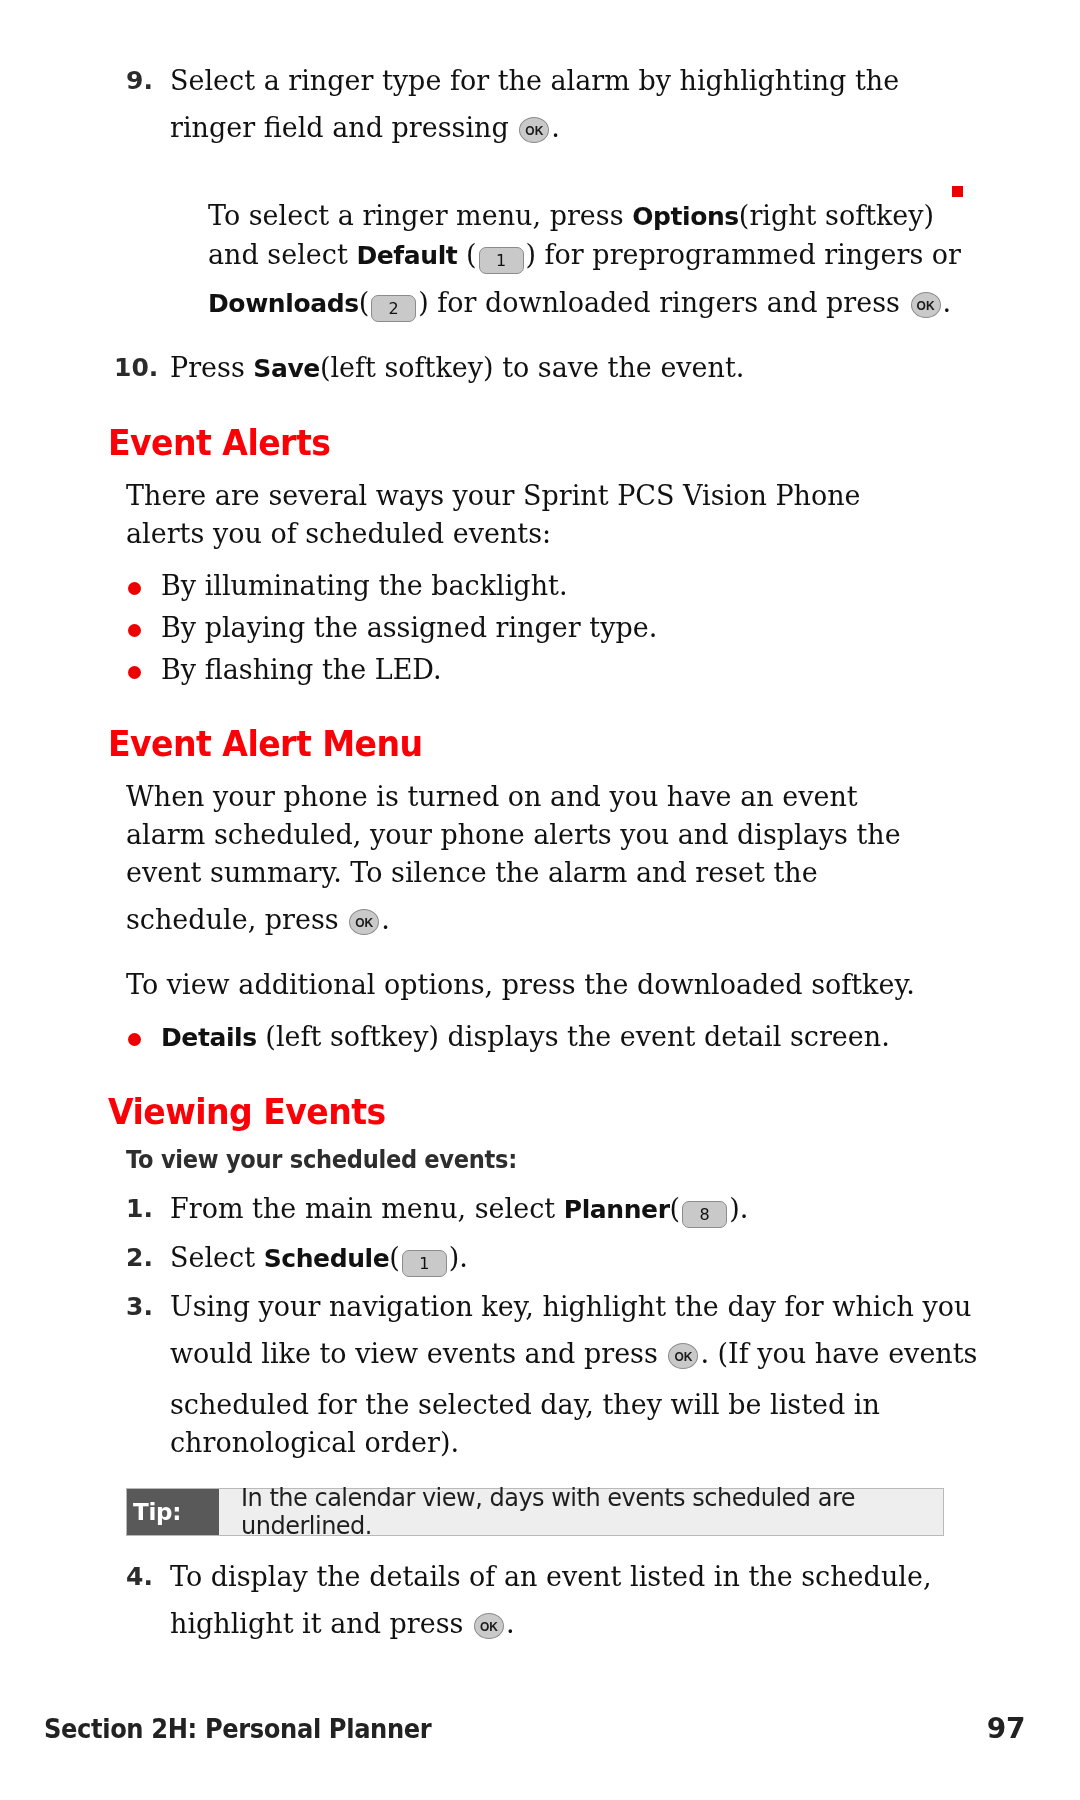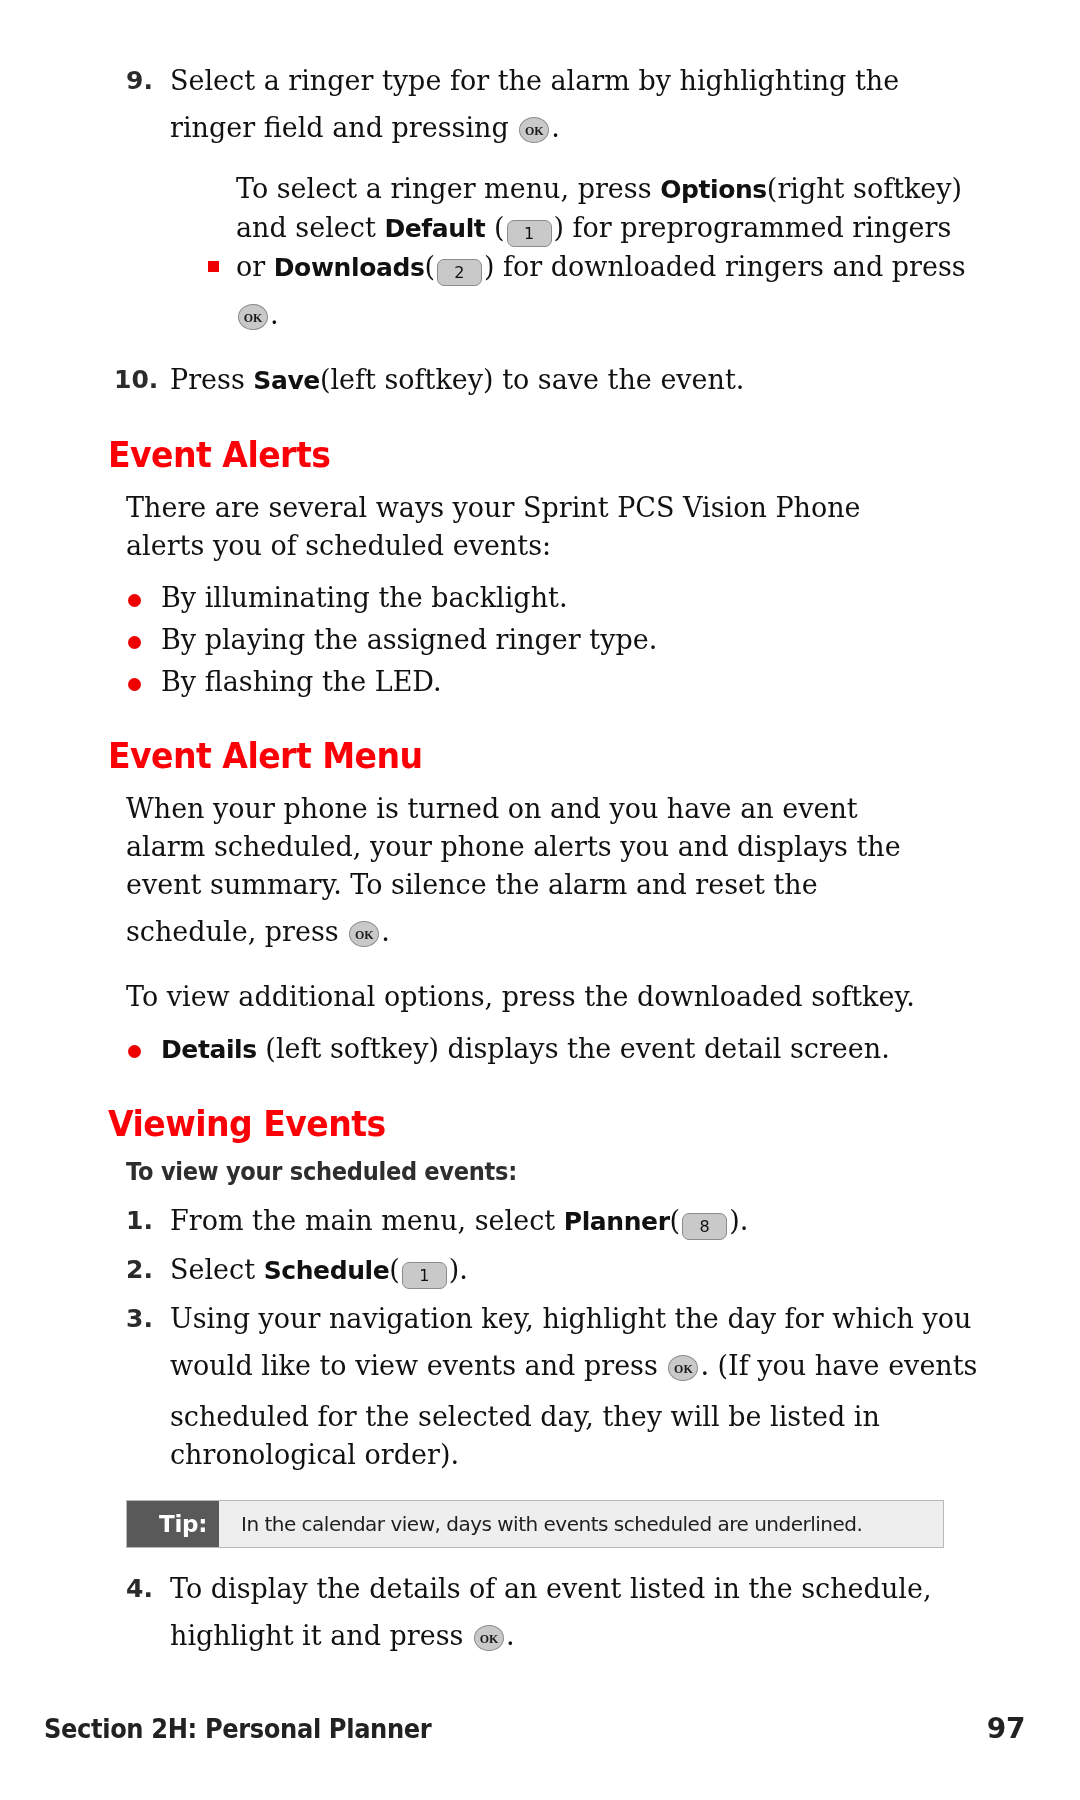--- a/index.html
+++ b/index.html
@@ -52,23 +52,24 @@
   }
   .step-body {
     flex: 1 1 auto;
     font-size: 27px;
     line-height: 38px;
   }
 
   
   .subitem {
     display: flex;
-    align-items: center;
+    align-items: flex-end;
     margin: 6px 0 6px 0;
     padding-left: 100px;
+    flex-direction: column;
   }
   .sq-bullet {
     flex: 0 0 auto;
     width: 11px;
     height: 11px;
     background: #ee0000;
     margin-top: 16px;
     margin-right: 17px;
   }
   .subitem-body {
@@ -139,21 +140,21 @@
 
   
   .key-ok {
     display: inline-block;
     width: 30px;
     height: 26px;
     border-radius: 50%;
     background: #c9c9c9;
     border: 1px solid #8c8c8c;
     color: #1a1a1a;
-    font-family: Liberation Serif, serif;
+    font-family: Liberation Sans, sans-serif;
     font-size: 12px;
     font-weight: bold;
     line-height: 26px;
     text-align: center;
     vertical-align: 2px;
     margin: 17px 2px;
     box-sizing: border-box;
   }
   .key-num {
     display: inline-block;
@@ -187,31 +188,31 @@
   .tip-label {
     flex: 0 0 auto;
     width: 92px;
     background: #595959;
     color: #ffffff;
     font-family: "DejaVu Sans", "Liberation Sans", sans-serif;
     font-weight: bold;
     font-size: 23px;
     display: flex;
     align-items: center;
-    padding-left: 32px;
+    padding-left: 6px;
     box-sizing: border-box;
     letter-spacing: -0.3px;
   }
   .tip-text {
     flex: 1 1 auto;
     display: flex;
     align-items: center;
     padding-left: 22px;
     font-family: "DejaVu Sans", "Liberation Sans", sans-serif;
-    font-size: 20px;
+    font-size: 24px;
     color: #1e1e1e;
     letter-spacing: -0.5px;
     transform-origin: left center;
   }
 
   
   .footer {
     position: absolute;
     left: 44px;
     right: 55px;

